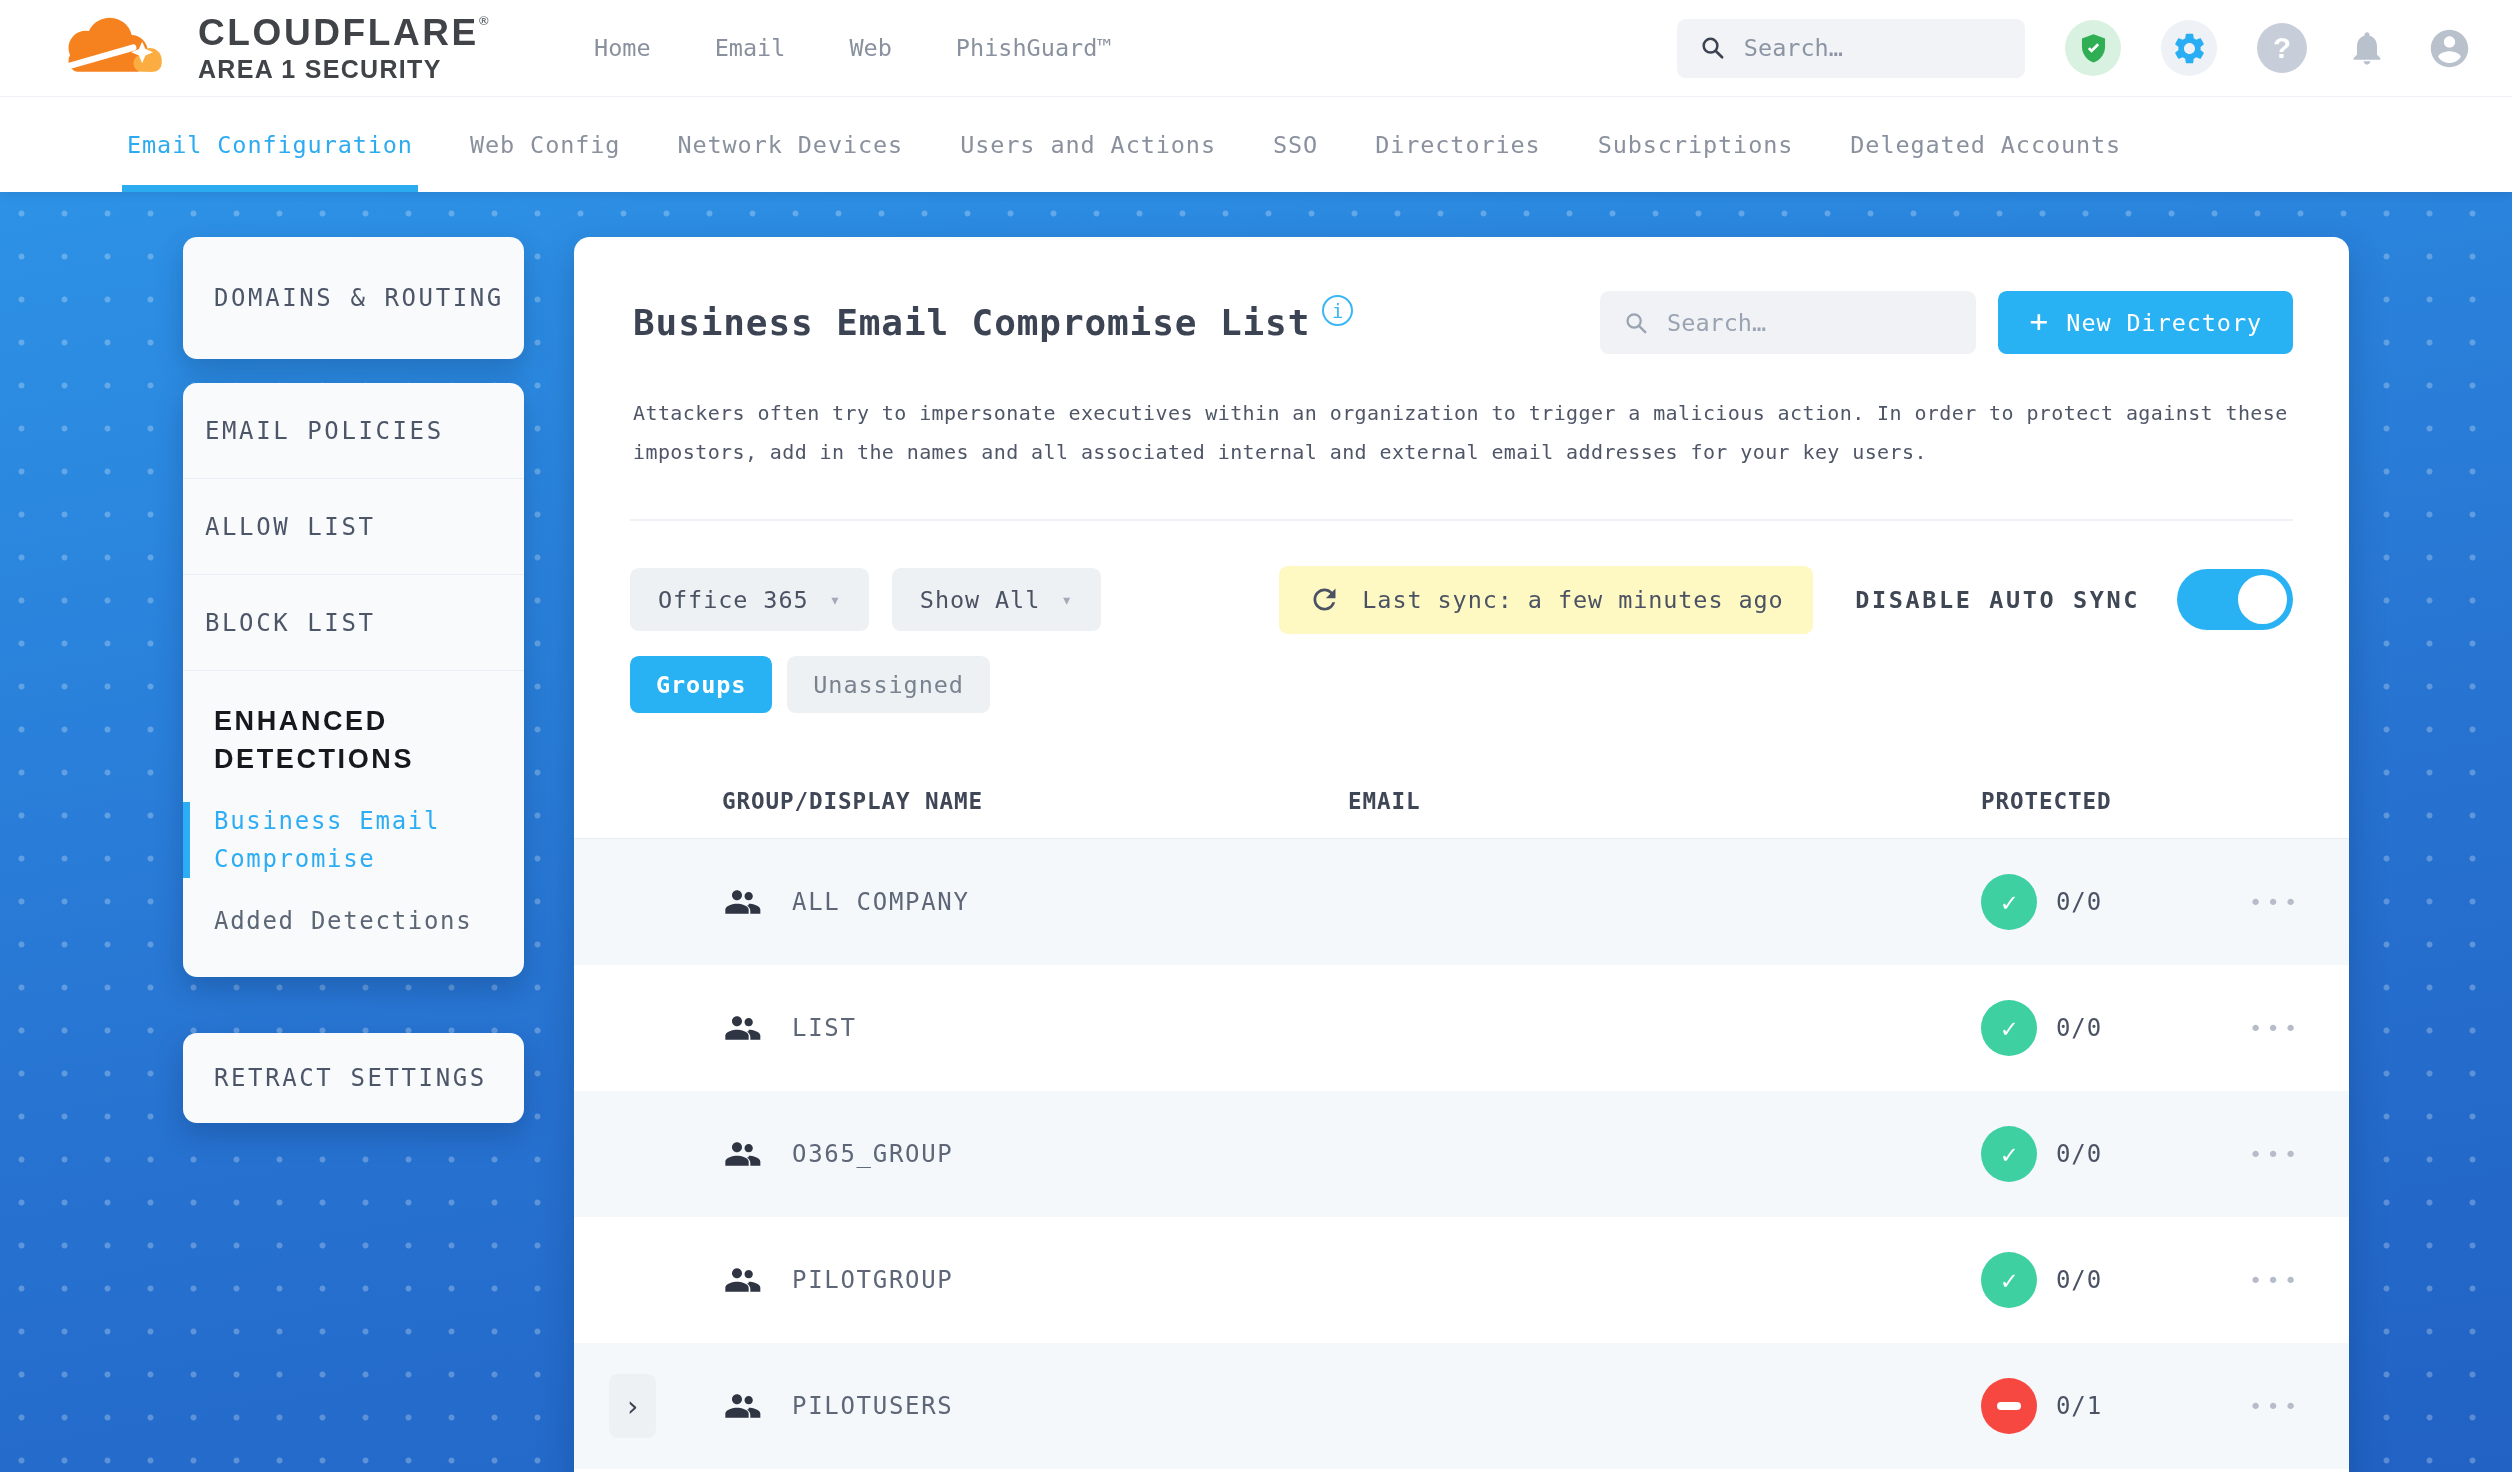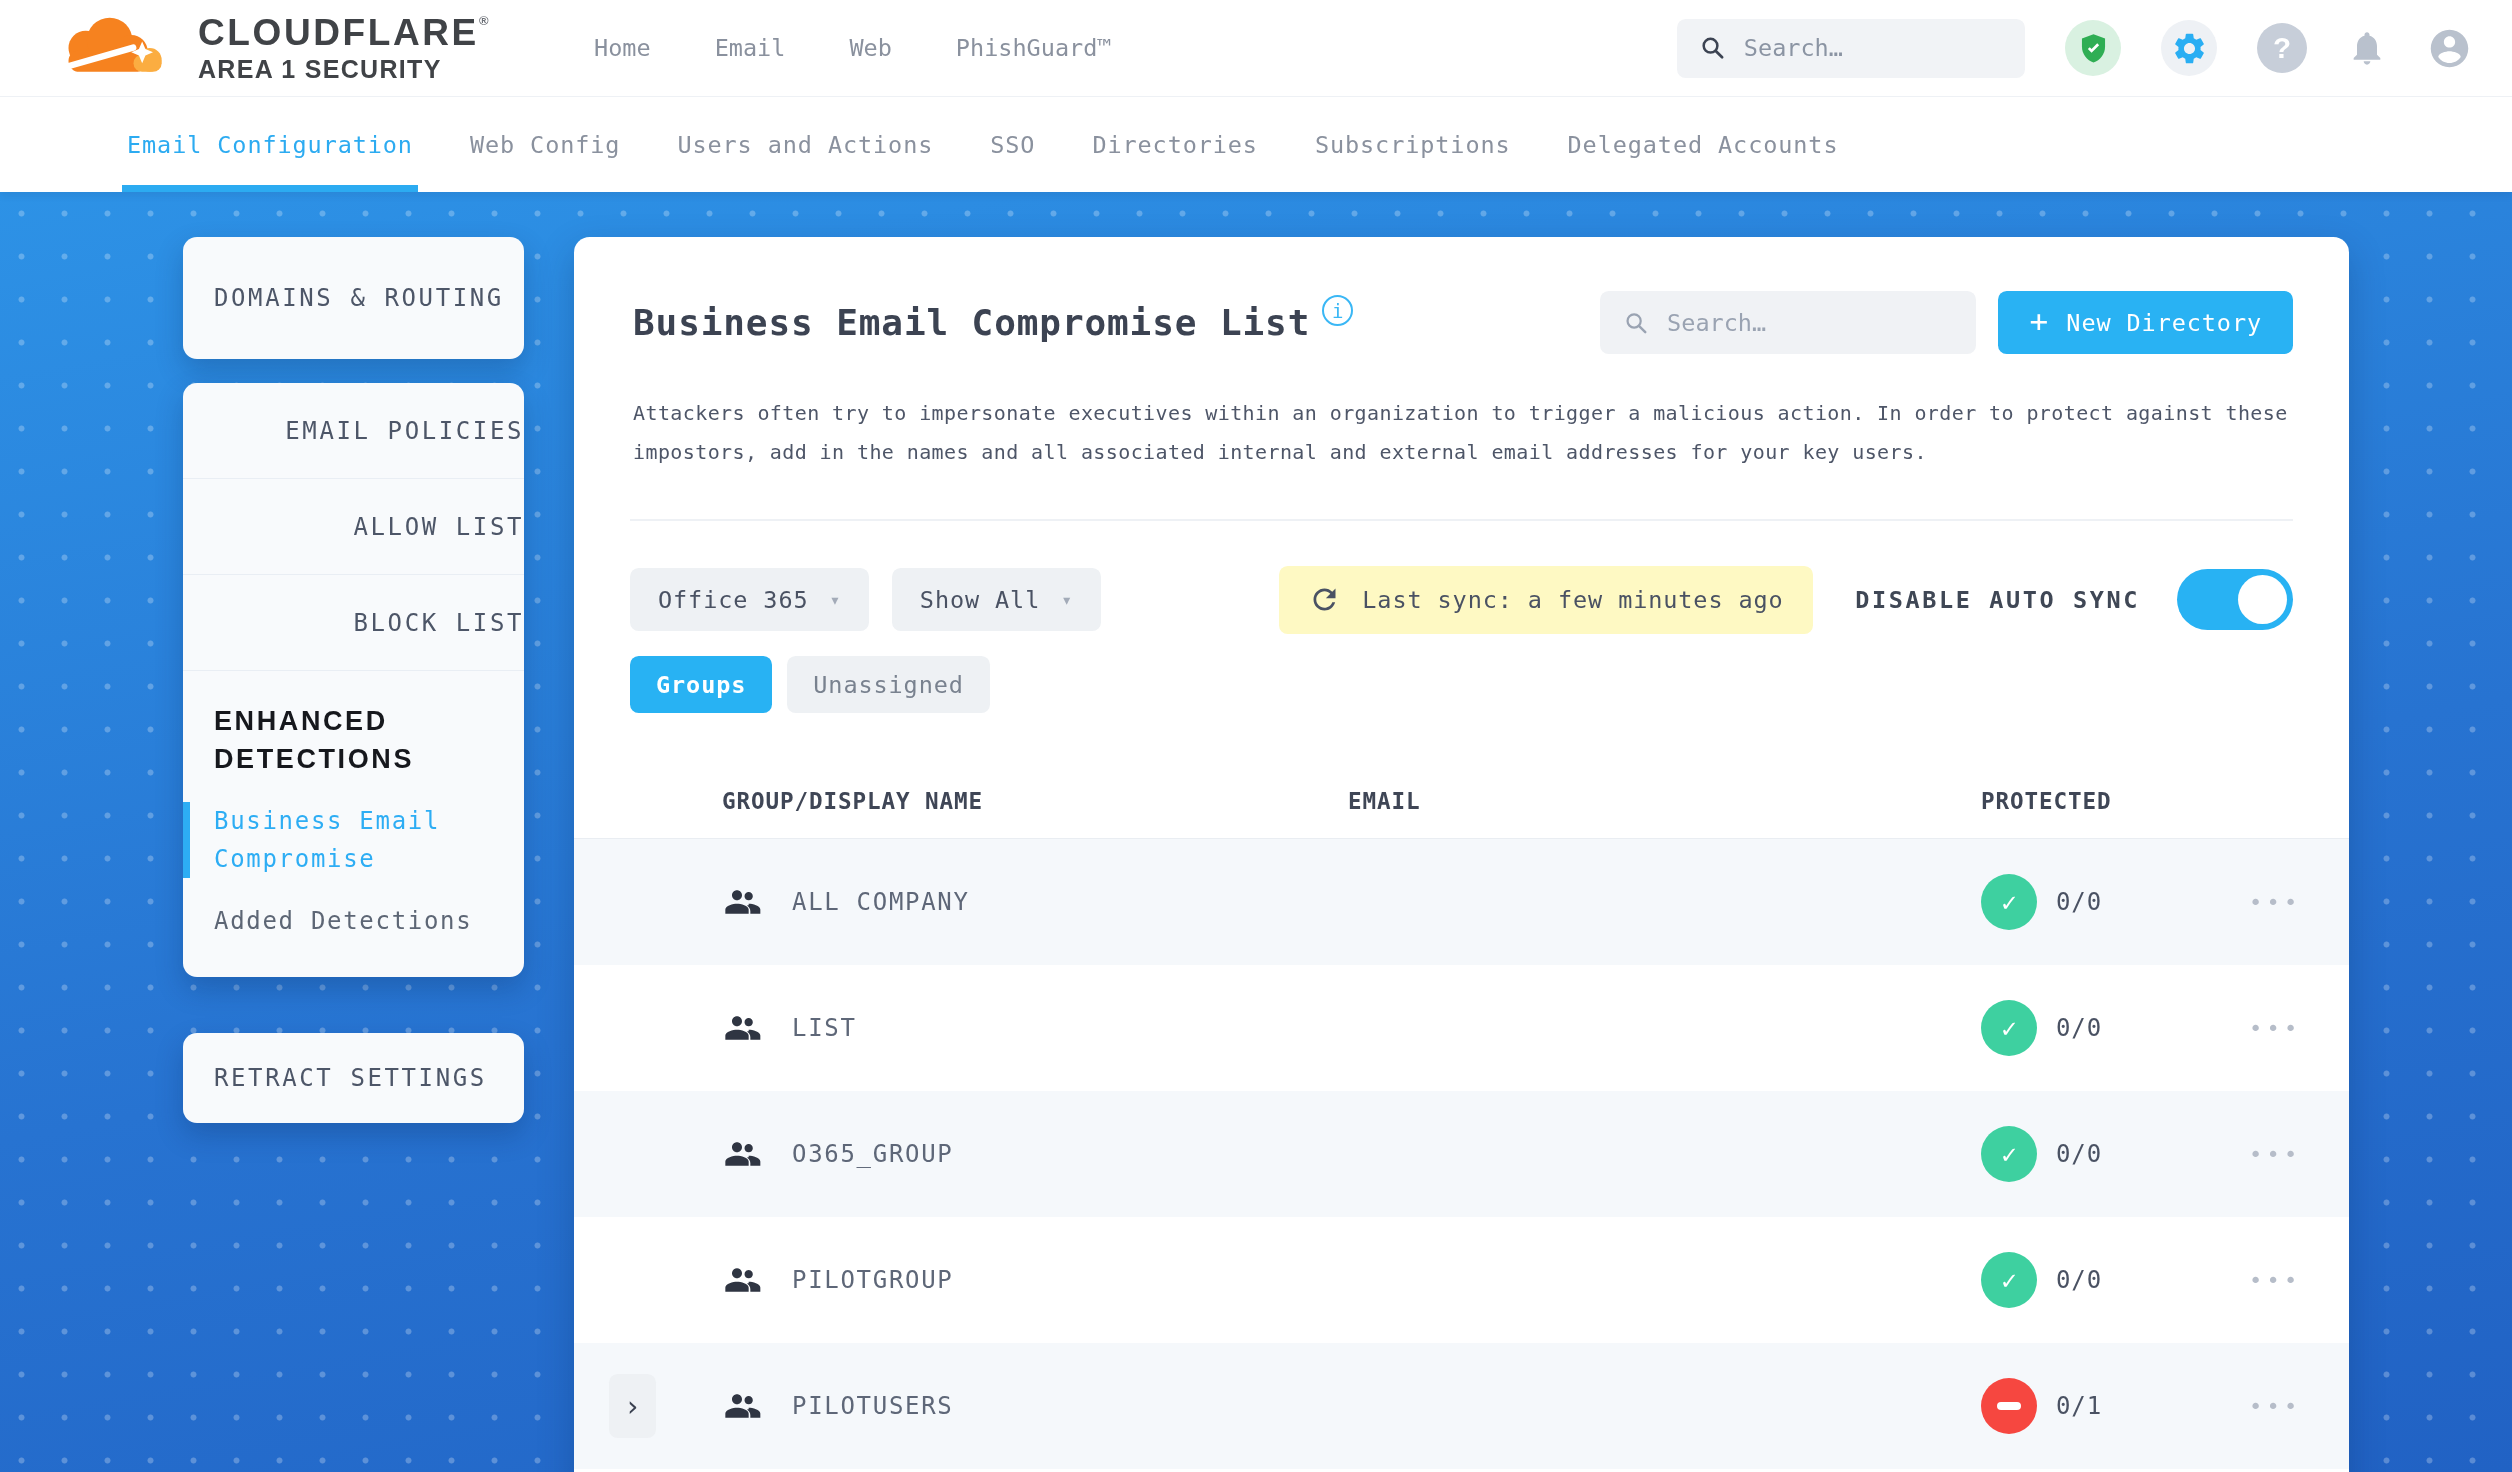--- a/index.html
+++ b/index.html
@@ -47,21 +47,21 @@
     background-size:43px 43px, cover; }
 
   
   .sidebar { position:absolute; left:183px; top:45px; width:341px; }
   .side-card { background:#f8fafc; border-radius:14px; color:#4d5668;
     box-shadow:0 12px 28px rgba(8,35,80,.24); }
   .card-domains { height:122px; display:flex; align-items:center; padding-left:31px;
     font-size:24px; letter-spacing:2.6px; margin-bottom:24px; cursor:pointer; }
   .card-policies { margin-bottom:56px; padding-bottom:37px; }
   .side-item { height:96px; display:flex; align-items:center; padding-left:22px;
-    font-size:24px; letter-spacing:2.6px; border-bottom:1.7px solid #e9eef4; cursor:pointer;justify-content:flex-end; }
+    font-size:24px; letter-spacing:2.6px; border-bottom:1.7px solid #e9eef4; cursor:pointer; }
   .side-section { padding-top:31px; }
   .section-label { font-family:"Liberation Sans",sans-serif; font-weight:bold;
     color:#16181d; font-size:27px; letter-spacing:2.6px; line-height:38px;
     padding-left:31px; width:261px; }
   .side-sub { margin-top:24px; padding-left:31px; font-size:24px; line-height:38px;
     color:#5d6675; letter-spacing:1.7px; cursor:pointer; width:309px; }
   .side-sub.active { color:#2dadf4; border-left:7px solid #2dadf4; padding-left:24px; }
   .card-retract { height:90px; display:flex; align-items:center; padding-left:31px;
     font-size:24px; letter-spacing:2.6px; cursor:pointer; }
 
@@ -194,20 +194,21 @@
     </svg>
     <svg width="45" height="45" viewBox="0 0 24 24" style="cursor:pointer">
       <path fill="#b9c1cd" d="M12 2C6.48 2 2 6.48 2 12s4.48 10 10 10 10-4.48 10-10S17.52 2 12 2zm0 3.5c1.66 0 3 1.34 3 3s-1.34 3-3 3-3-1.34-3-3 1.34-3 3-3zm0 14.2c-2.5 0-4.71-1.28-6-3.22.03-1.99 4-3.08 6-3.08 1.99 0 5.97 1.09 6 3.08-1.29 1.94-3.5 3.22-6 3.22z"></path>
     </svg>
   </div>
 </div>
 
 <div class="subnav">
   <span class="subnav-item active">Email Configuration</span>
   <span class="subnav-item">Web Config</span>
+  <span class="subnav-item">Network Devices</span>
   <span class="subnav-item">Users and Actions</span>
   <span class="subnav-item">SSO</span>
   <span class="subnav-item">Directories</span>
   <span class="subnav-item">Subscriptions</span>
   <span class="subnav-item">Delegated Accounts</span>
 </div>
 
 <div class="content">
 
   <div class="sidebar">

